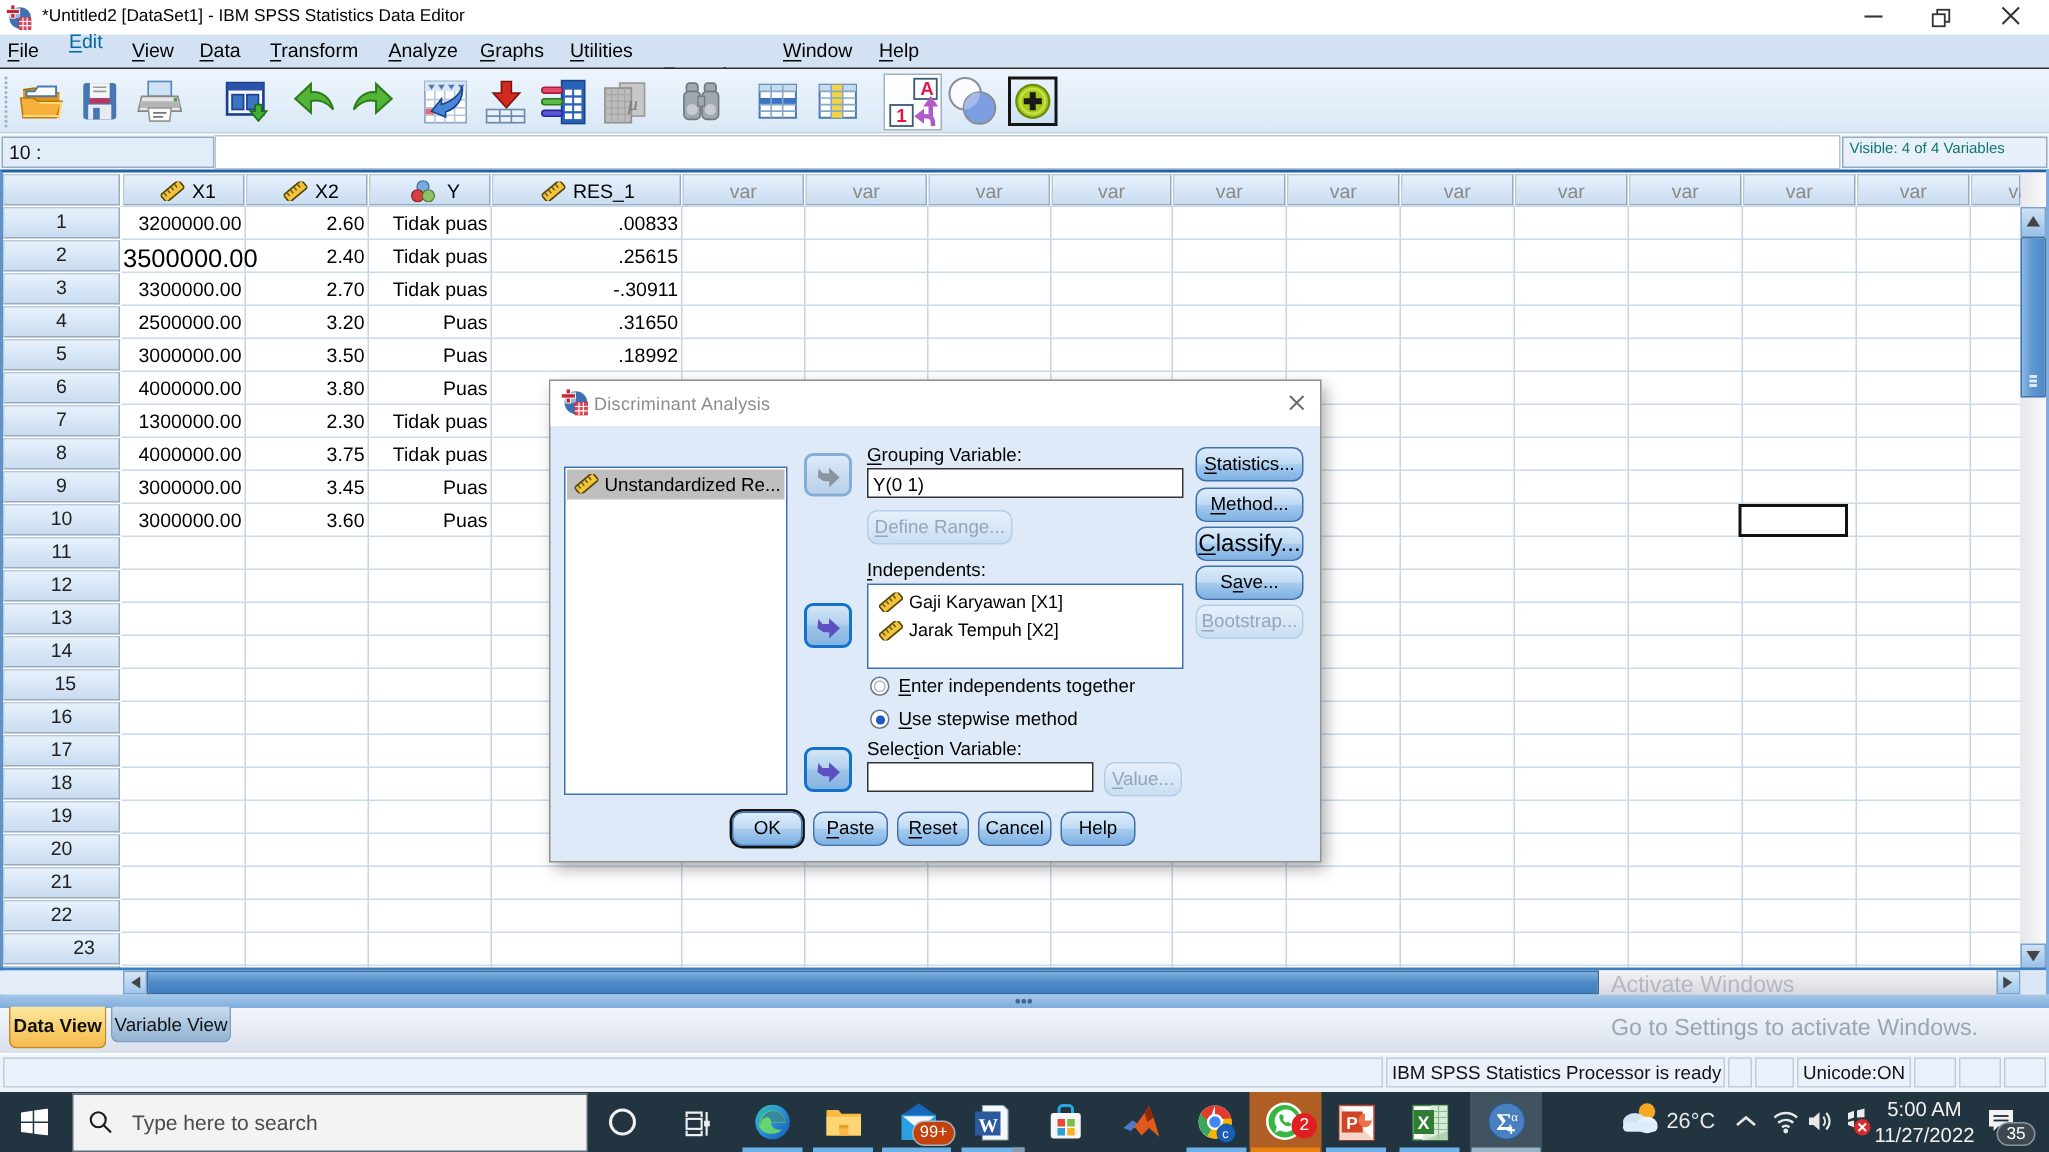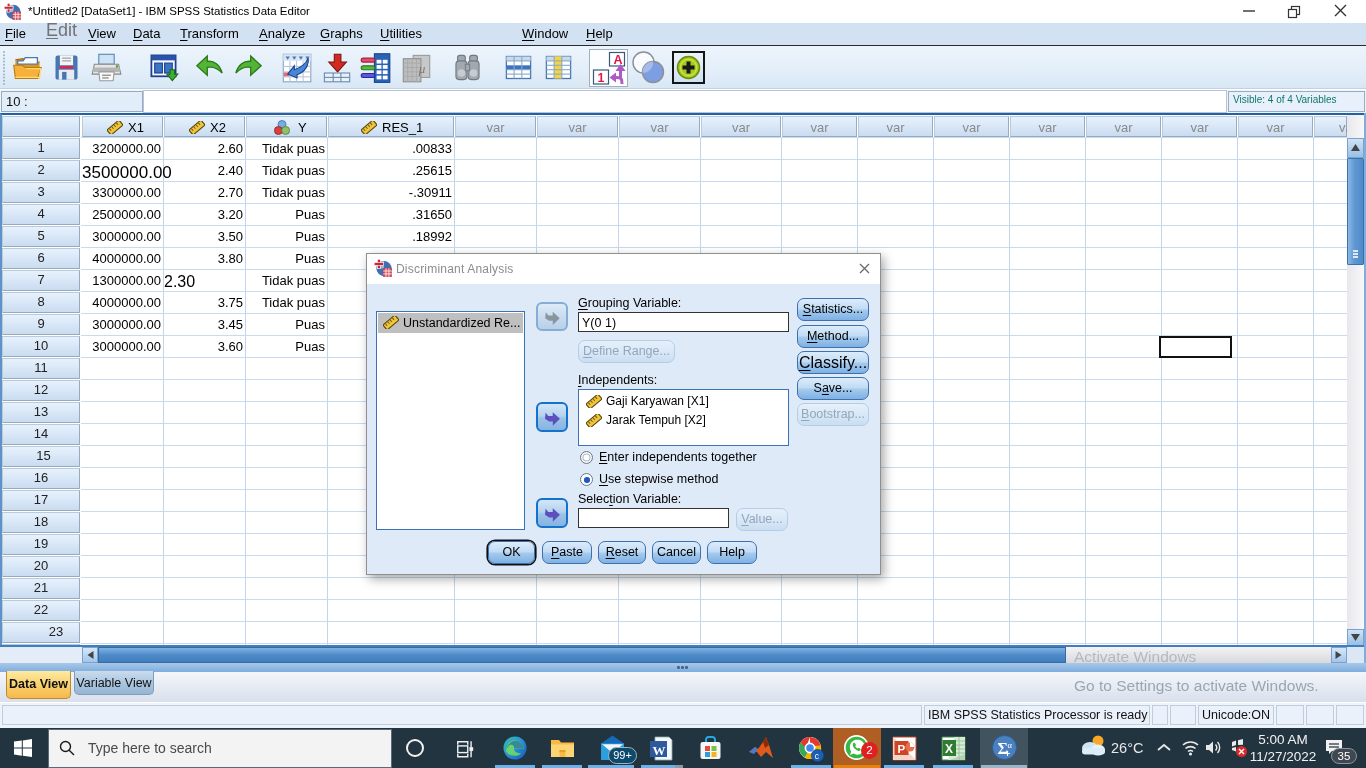--- a/index.html
+++ b/index.html
@@ -24,21 +24,21 @@
   </svg>
 <div class="abs" style="left:28px;top:5px;font-size:11.5px;color:#000">*Untitled2 [DataSet1] - IBM SPSS Statistics Data Editor</div>
 <svg class="abs" style="left:1238px;top:0" width="128" height="22" viewBox="0 0 128 22">
 <line x1="5" y1="11" x2="17" y2="11" stroke="#333" stroke-width="1.4"></line>
 <rect x="53.5" y="6.5" width="8" height="8" fill="none" stroke="#333" stroke-width="1.2"></rect>
 <rect x="50.5" y="9.5" width="8" height="8" fill="#fff" stroke="#333" stroke-width="1.2"></rect>
 <path d="M97 5 L108 16 M108 5 L97 16" stroke="#333" stroke-width="1.4"></path>
   </svg>
 <div class="abs" style="left:0;top:23px;width:1366px;height:22px;background:#d2e2f2"></div>
 <div class="abs" style="left:5px;top:26px;font-size:13px;color:#000"><u>F</u>ile</div>
-<div class="abs" style="left:46px;top:20px;font-size:18px;color:#737373"><u>E</u>dit</div>
+<div class="abs" style="left:46px;top:20px;font-size:13px;color:#0369a1"><u>E</u>dit</div>
 <div class="abs" style="left:88px;top:26px;font-size:13px;color:#000"><u>V</u>iew</div>
 <div class="abs" style="left:133px;top:26px;font-size:13px;color:#000"><u>D</u>ata</div>
 <div class="abs" style="left:180px;top:26px;font-size:13px;color:#000"><u>T</u>ransform</div>
 <div class="abs" style="left:259px;top:26px;font-size:13px;color:#000"><u>A</u>nalyze</div>
 <div class="abs" style="left:320px;top:26px;font-size:13px;color:#000"><u>G</u>raphs</div>
 <div class="abs" style="left:380px;top:26px;font-size:13px;color:#000"><u>U</u>tilities</div>
 <div class="abs" style="left:442px;top:42px;font-size:13px;color:#000">E<u>x</u>tensions</div>
 <div class="abs" style="left:522px;top:26px;font-size:13px;color:#000"><u>W</u>indow</div>
 <div class="abs" style="left:586px;top:26px;font-size:13px;color:#000"><u>H</u>elp</div>
 <div class="abs" style="left:0;top:44.5px;width:1366px;height:1.5px;background:#2b2b2b"></div>
@@ -383,21 +383,21 @@
 <div class="abs" style="left:246px;top:207px;width:79px;font-size:13px;text-align:right">Puas</div>
 <div class="abs" style="left:328px;top:207px;width:124px;font-size:13px;text-align:right">.31650</div>
 <div class="abs" style="left:82px;top:229px;width:79px;font-size:13px;text-align:right">3000000.00</div>
 <div class="abs" style="left:164px;top:229px;width:79px;font-size:13px;text-align:right">3.50</div>
 <div class="abs" style="left:246px;top:229px;width:79px;font-size:13px;text-align:right">Puas</div>
 <div class="abs" style="left:328px;top:229px;width:124px;font-size:13px;text-align:right">.18992</div>
 <div class="abs" style="left:82px;top:251px;width:79px;font-size:13px;text-align:right">4000000.00</div>
 <div class="abs" style="left:164px;top:251px;width:79px;font-size:13px;text-align:right">3.80</div>
 <div class="abs" style="left:246px;top:251px;width:79px;font-size:13px;text-align:right">Puas</div>
 <div class="abs" style="left:82px;top:273px;width:79px;font-size:13px;text-align:right">1300000.00</div>
-<div class="abs" style="left:164px;top:273px;width:79px;font-size:16px;text-align:left">2.30</div>
+<div class="abs" style="left:164px;top:273px;width:79px;font-size:13px;text-align:right">2.30</div>
 <div class="abs" style="left:246px;top:273px;width:79px;font-size:13px;text-align:right">Tidak puas</div>
 <div class="abs" style="left:82px;top:295px;width:79px;font-size:13px;text-align:right">4000000.00</div>
 <div class="abs" style="left:164px;top:295px;width:79px;font-size:13px;text-align:right">3.75</div>
 <div class="abs" style="left:246px;top:295px;width:79px;font-size:13px;text-align:right">Tidak puas</div>
 <div class="abs" style="left:82px;top:317px;width:79px;font-size:13px;text-align:right">3000000.00</div>
 <div class="abs" style="left:164px;top:317px;width:79px;font-size:13px;text-align:right">3.45</div>
 <div class="abs" style="left:246px;top:317px;width:79px;font-size:13px;text-align:right">Puas</div>
 <div class="abs" style="left:82px;top:339px;width:79px;font-size:13px;text-align:right">3000000.00</div>
 <div class="abs" style="left:164px;top:339px;width:79px;font-size:13px;text-align:right">3.60</div>
 <div class="abs" style="left:246px;top:339px;width:79px;font-size:13px;text-align:right">Puas</div>
@@ -486,21 +486,21 @@
 <path d="M1 3 L9 3 L11 5.5 L24 5.5 L24 20 L1 20 Z" fill="#f9b944"></path>
 <path d="M1 7.5 L24 7.5 L24 20 L1 20 Z" fill="#fcd675"></path>
 <rect x="9.5" y="13" width="6" height="7" fill="#f9b944"></rect>
 <rect x="9.5" y="13" width="6" height="2.2" fill="#e89f2a"></rect>
   </svg>
 <svg class="abs" style="left:600px;top:734px" width="25" height="26" viewBox="0 0 25 26">
 <rect x="1" y="9" width="23" height="17" fill="#2aa0e0"></rect>
 <path d="M1 9.5 L12.5 1.5 L24 9.5 Z" fill="#1668b8"></path>
 <path d="M2 10.2 L23 10.2 L12.5 19 Z" fill="#f2f6fa"></path>
   </svg>
-<div class="abs" style="left:608px;top:747px;width:29px;height:17px;background:#0c4a6e;border:1px solid #a8b2ba;border-radius:9px;color:#fff;font-size:11px;text-align:center;line-height:15px">99+</div>
+<div class="abs" style="left:608px;top:747px;width:29px;height:17px;background:#c2410c;border:1px solid #a8b2ba;border-radius:9px;color:#fff;font-size:11px;text-align:center;line-height:15px">99+</div>
 <svg class="abs" style="left:649px;top:736px" width="24" height="25" viewBox="0 0 24 25">
 <path d="M6 1 L20 1 L23 4 L23 24 L6 24 Z" fill="#f4f8fc" stroke="#8aa" stroke-width="0.8"></path>
 <rect x="1" y="5" width="17" height="16" fill="#2d5a9e"></rect>
 <text x="3.4" y="18.5" font-size="13" font-weight="bold" fill="#fff" font-family="Liberation Serif">W</text>
   </svg>
 <svg class="abs" style="left:699px;top:736px" width="23" height="24" viewBox="0 0 23 24">
 <path d="M7 6 L7 3.5 A2.5 2.5 0 0 1 9.5 1 L13.5 1 A2.5 2.5 0 0 1 16 3.5 L16 6" fill="none" stroke="#28a8e0" stroke-width="2"></path>
 <rect x="1.5" y="6" width="20" height="17" rx="2" fill="#f5f6f8"></rect>
 <rect x="6" y="10" width="5" height="5" fill="#e84a3a"></rect>
     <rect x="12.5" y="10" width="5" height="5" fill="#7cc043"></rect>

